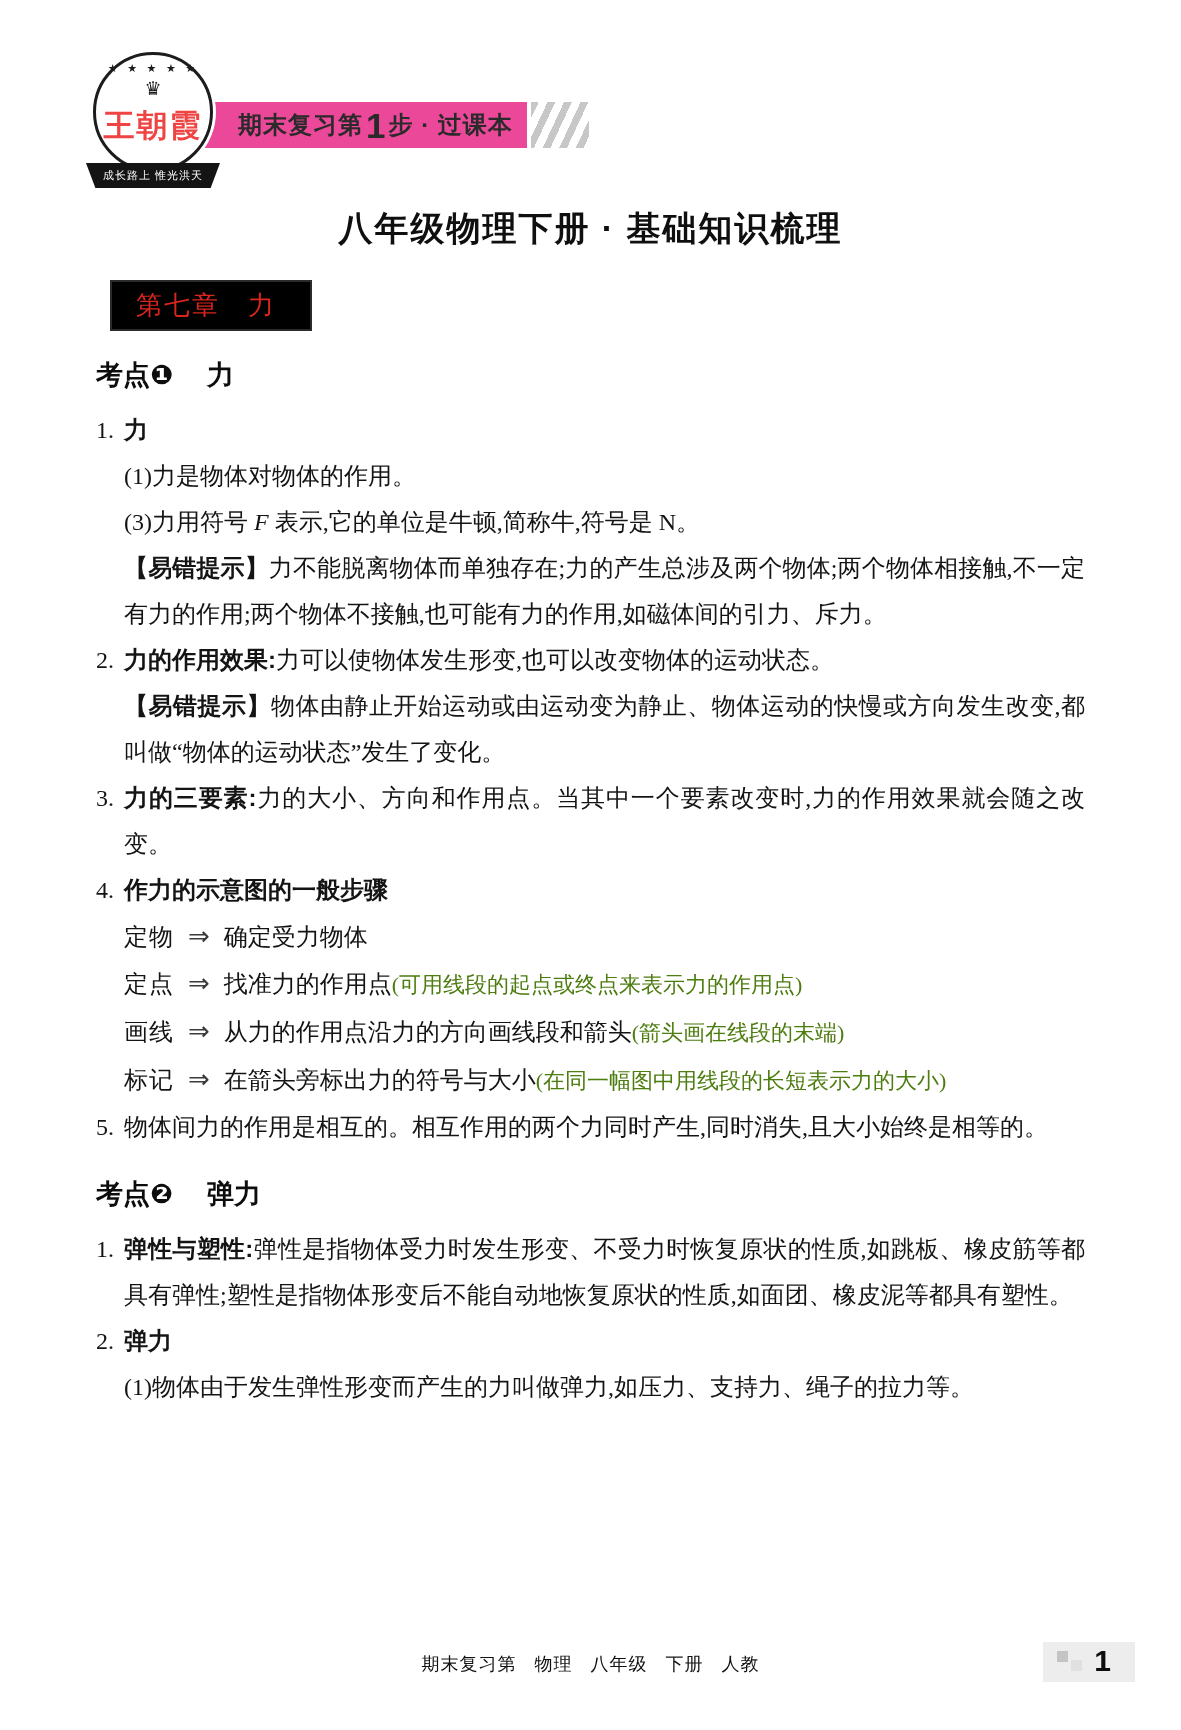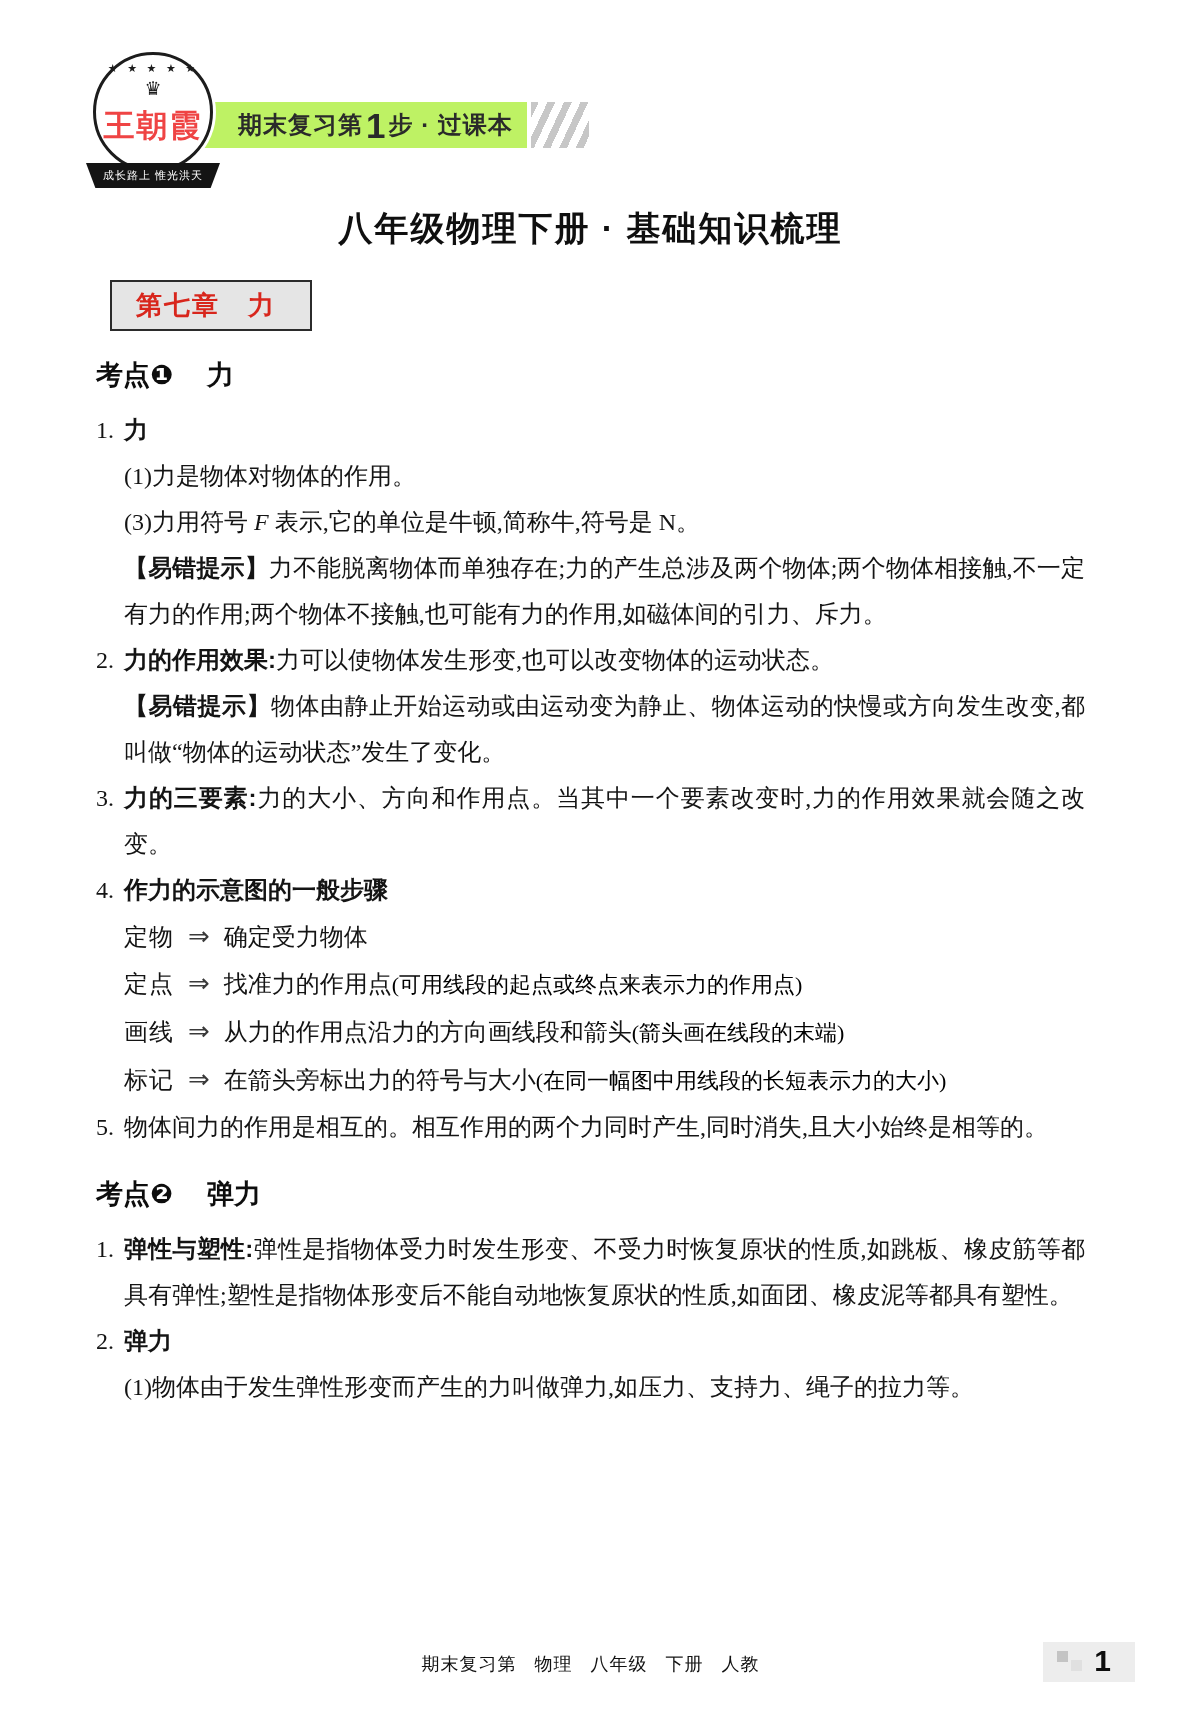--- a/index.html
+++ b/index.html
@@ -3,21 +3,21 @@
 <meta charset="utf-8">
 <style>
   * { margin:0; padding:0; box-sizing:border-box; }
   html,body { background:#e9e9e9; }
   body { font-family:"Liberation Serif","DejaVu Serif",serif; }
   .page { width:1181px; height:1730px; margin:0 auto; background:#ffffff; position:relative; overflow:hidden; }
 
   
   .header { position:relative; height:198px; }
   .banner { position:absolute; left:178px; top:102px; height:46px; display:flex; align-items:center;
-            background:#bef264; padding:0 14px 0 60px; color:#2a2a2a;
+            background:#ec4899; padding:0 14px 0 60px; color:#2a2a2a;
             font-family:"Liberation Sans","DejaVu Sans",sans-serif; font-weight:700; z-index:1; }
   .banner-pre, .banner-post { font-size:24px; letter-spacing:1px; }
   .banner-num { font-size:35px; margin:0 3px; line-height:1; }
   .banner-stripes { position:absolute; right:-62px; top:0; width:58px; height:46px;
             background:repeating-linear-gradient(115deg,#c7c7c7 0 7px,#ffffff 7px 15px); }
   .logo { position:absolute; left:86px; top:52px; width:134px; text-align:center; z-index:2; }
   .logo-circle { width:120px; height:120px; margin:0 auto; border-radius:50%;
             border:3px solid #1c1c1c; background:#fff; position:relative; box-shadow:0 0 0 3px #ffffff; }
   .logo-stars { position:absolute; top:7px; left:0; right:0; font-size:11px; letter-spacing:3px; color:#1c1c1c;
             font-family:"DejaVu Sans",sans-serif; }
@@ -27,36 +27,36 @@
             font-family:"Liberation Sans","DejaVu Sans",sans-serif; letter-spacing:2px; }
   .logo-ribbon { margin-top:-9px; background:#141414; color:#ffffff; font-size:11px; padding:5px 2px;
             position:relative; z-index:3; clip-path:polygon(0 0,100% 0,93% 100%,7% 100%);
             font-family:"Liberation Sans","DejaVu Sans",sans-serif; letter-spacing:1px; }
 
   
   .page-title { text-align:center; font-size:34px; font-weight:700; color:#0f0f0f;
             font-family:"Liberation Sans","DejaVu Sans",sans-serif; letter-spacing:2px; margin-top:8px; }
   .body-wrap { padding:0 96px; }
   .chapter-row { margin-top:28px; }
-  .chapter-box { display:inline-block; margin-left:14px; border:2px solid #2b2b2b; background:#e5e5e5;
-            padding:6px 34px 6px 24px; font-size:26px; font-weight:700; letter-spacing:2px;
+  .chapter-box { display:inline-block; margin-left:14px; border:2px solid #2b2b2b; background:#000000;
+            padding:6px 34px 6px 24px; font-size:26px; font-weight:400; letter-spacing:2px;
             font-family:"Liberation Sans","DejaVu Sans",sans-serif; color:#d8261c; position:relative; }
   .chapter-box::before { content:""; position:absolute; left:-18px; top:-9px; width:40px; height:24px;
             background:#b9bdc2; transform:skewX(-32deg); z-index:-1; }
 
   
   .section-heading { font-size:27px; font-weight:700; color:#0d0d0d;
             font-family:"DejaVu Sans","Liberation Sans",sans-serif; margin:26px 0 14px; }
   .heading-label { margin-right:34px; }
   .para { position:relative; padding-left:28px; font-size:24px; line-height:46px;
             text-align:justify; color:#141414; }
   .para.num .marker { position:absolute; left:0; top:0; }
   .seg-bold { font-family:"Liberation Sans","DejaVu Sans",sans-serif; font-weight:700; }
   .seg-var { font-style:italic; font-family:"Liberation Serif","DejaVu Serif",serif; }
-  .seg-kai { font-size:22px; color:#000000; }
+  .seg-kai { font-size:22px; color:#4d7c0f; }
   .step-name { letter-spacing:1px; }
   .arrow { font-family:"DejaVu Sans",sans-serif; font-size:26px; margin:0 14px; color:#3a3a3a; }
 
   
   .footer { position:absolute; left:0; right:0; bottom:44px; height:44px; }
   .imprint { position:absolute; left:0; right:0; top:10px; text-align:center; font-size:18px; color:#111;
             font-family:"Liberation Sans","DejaVu Sans",sans-serif; word-spacing:12px; letter-spacing:1px; }
   .pageno-strip { position:absolute; right:46px; top:0; width:92px; height:40px; background:#ededed; }
   .pageno { position:absolute; right:70px; top:2px; display:flex; align-items:center; }
   .pg-sq { width:11px; height:11px; display:inline-block; }

